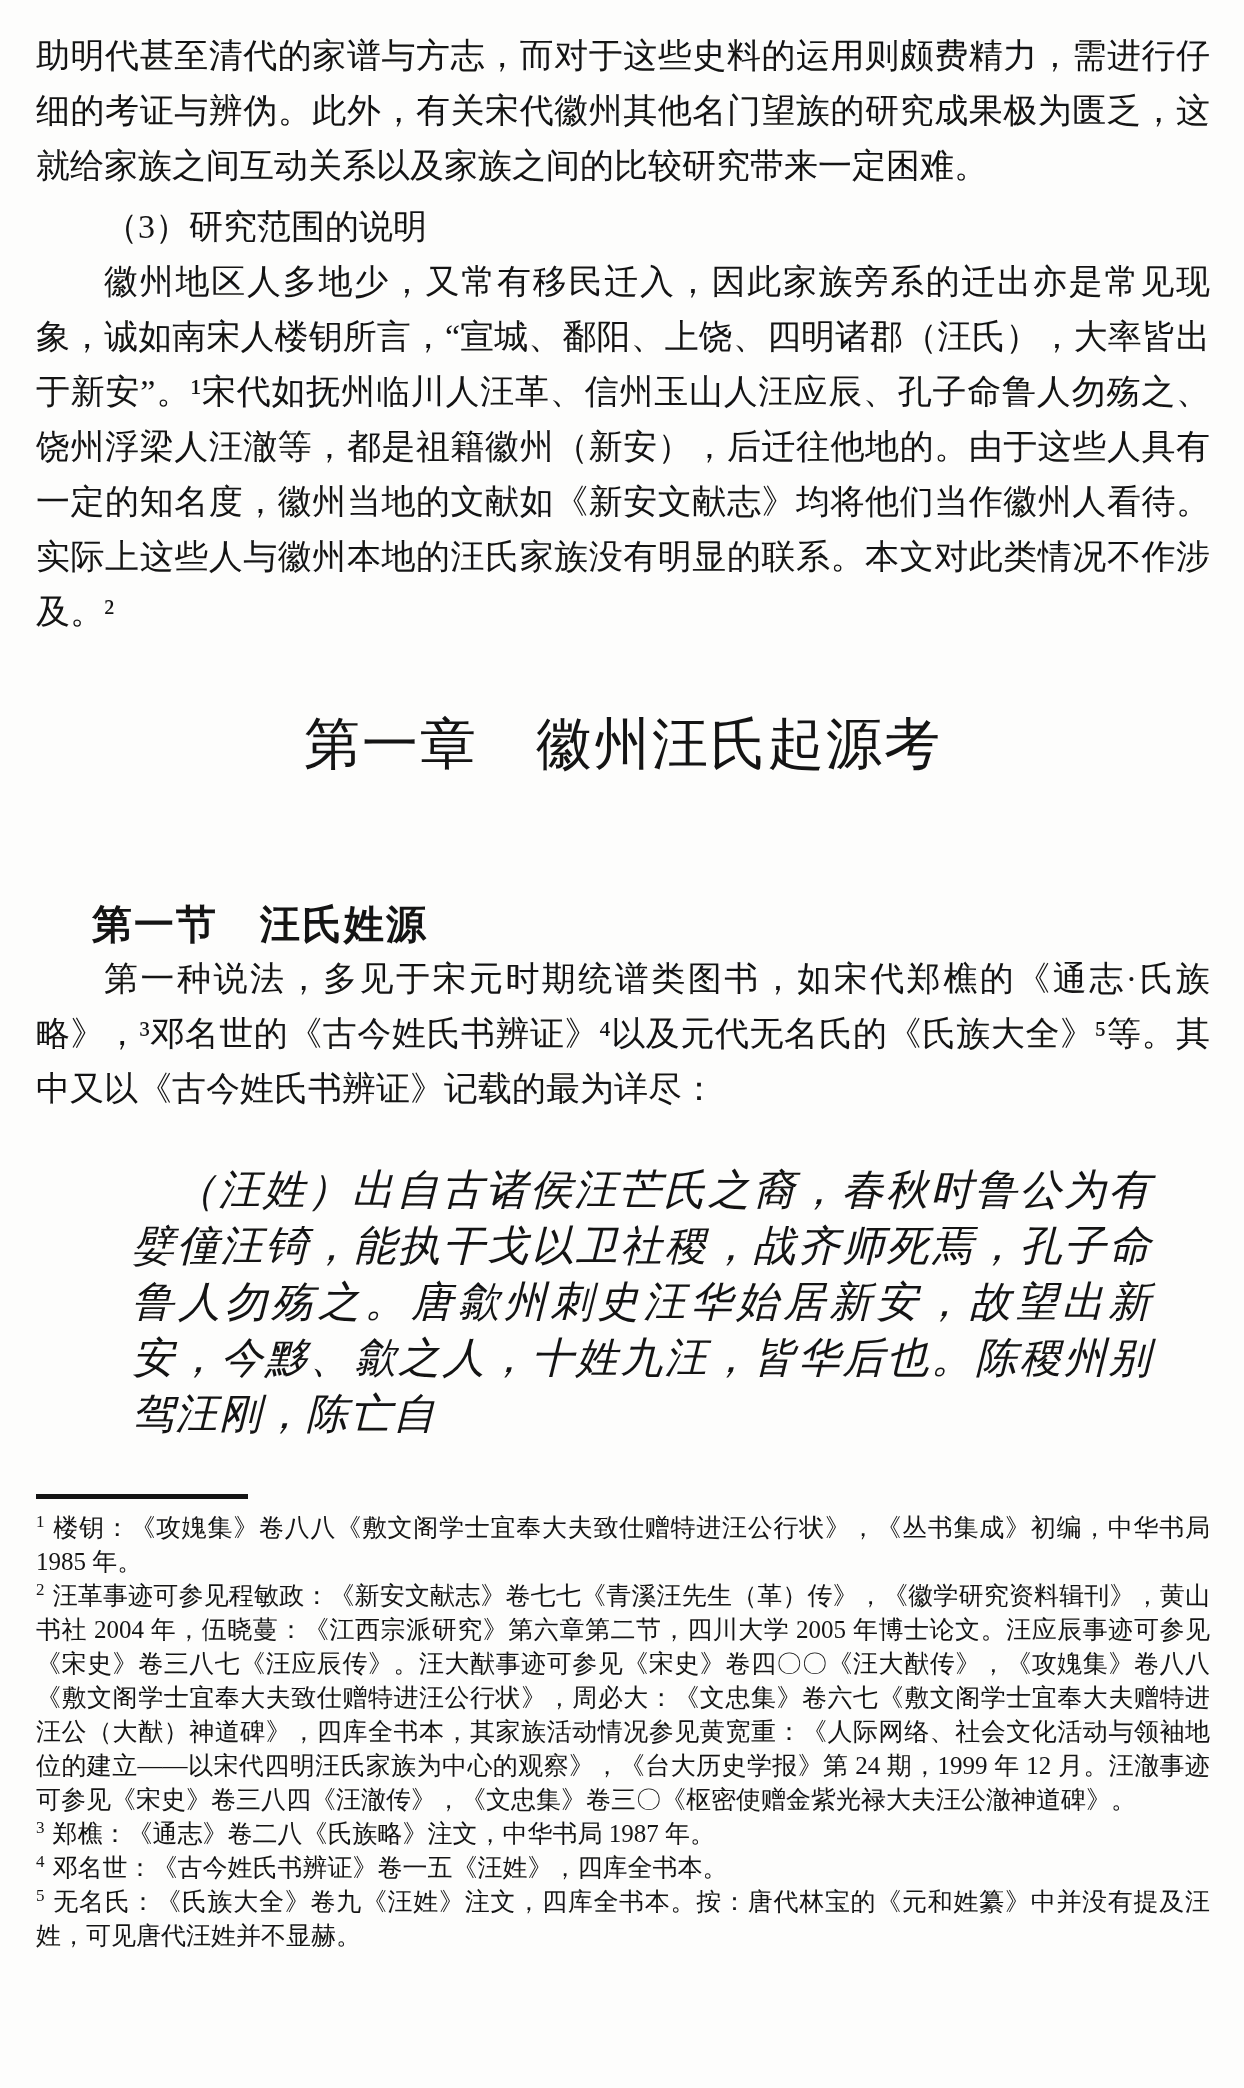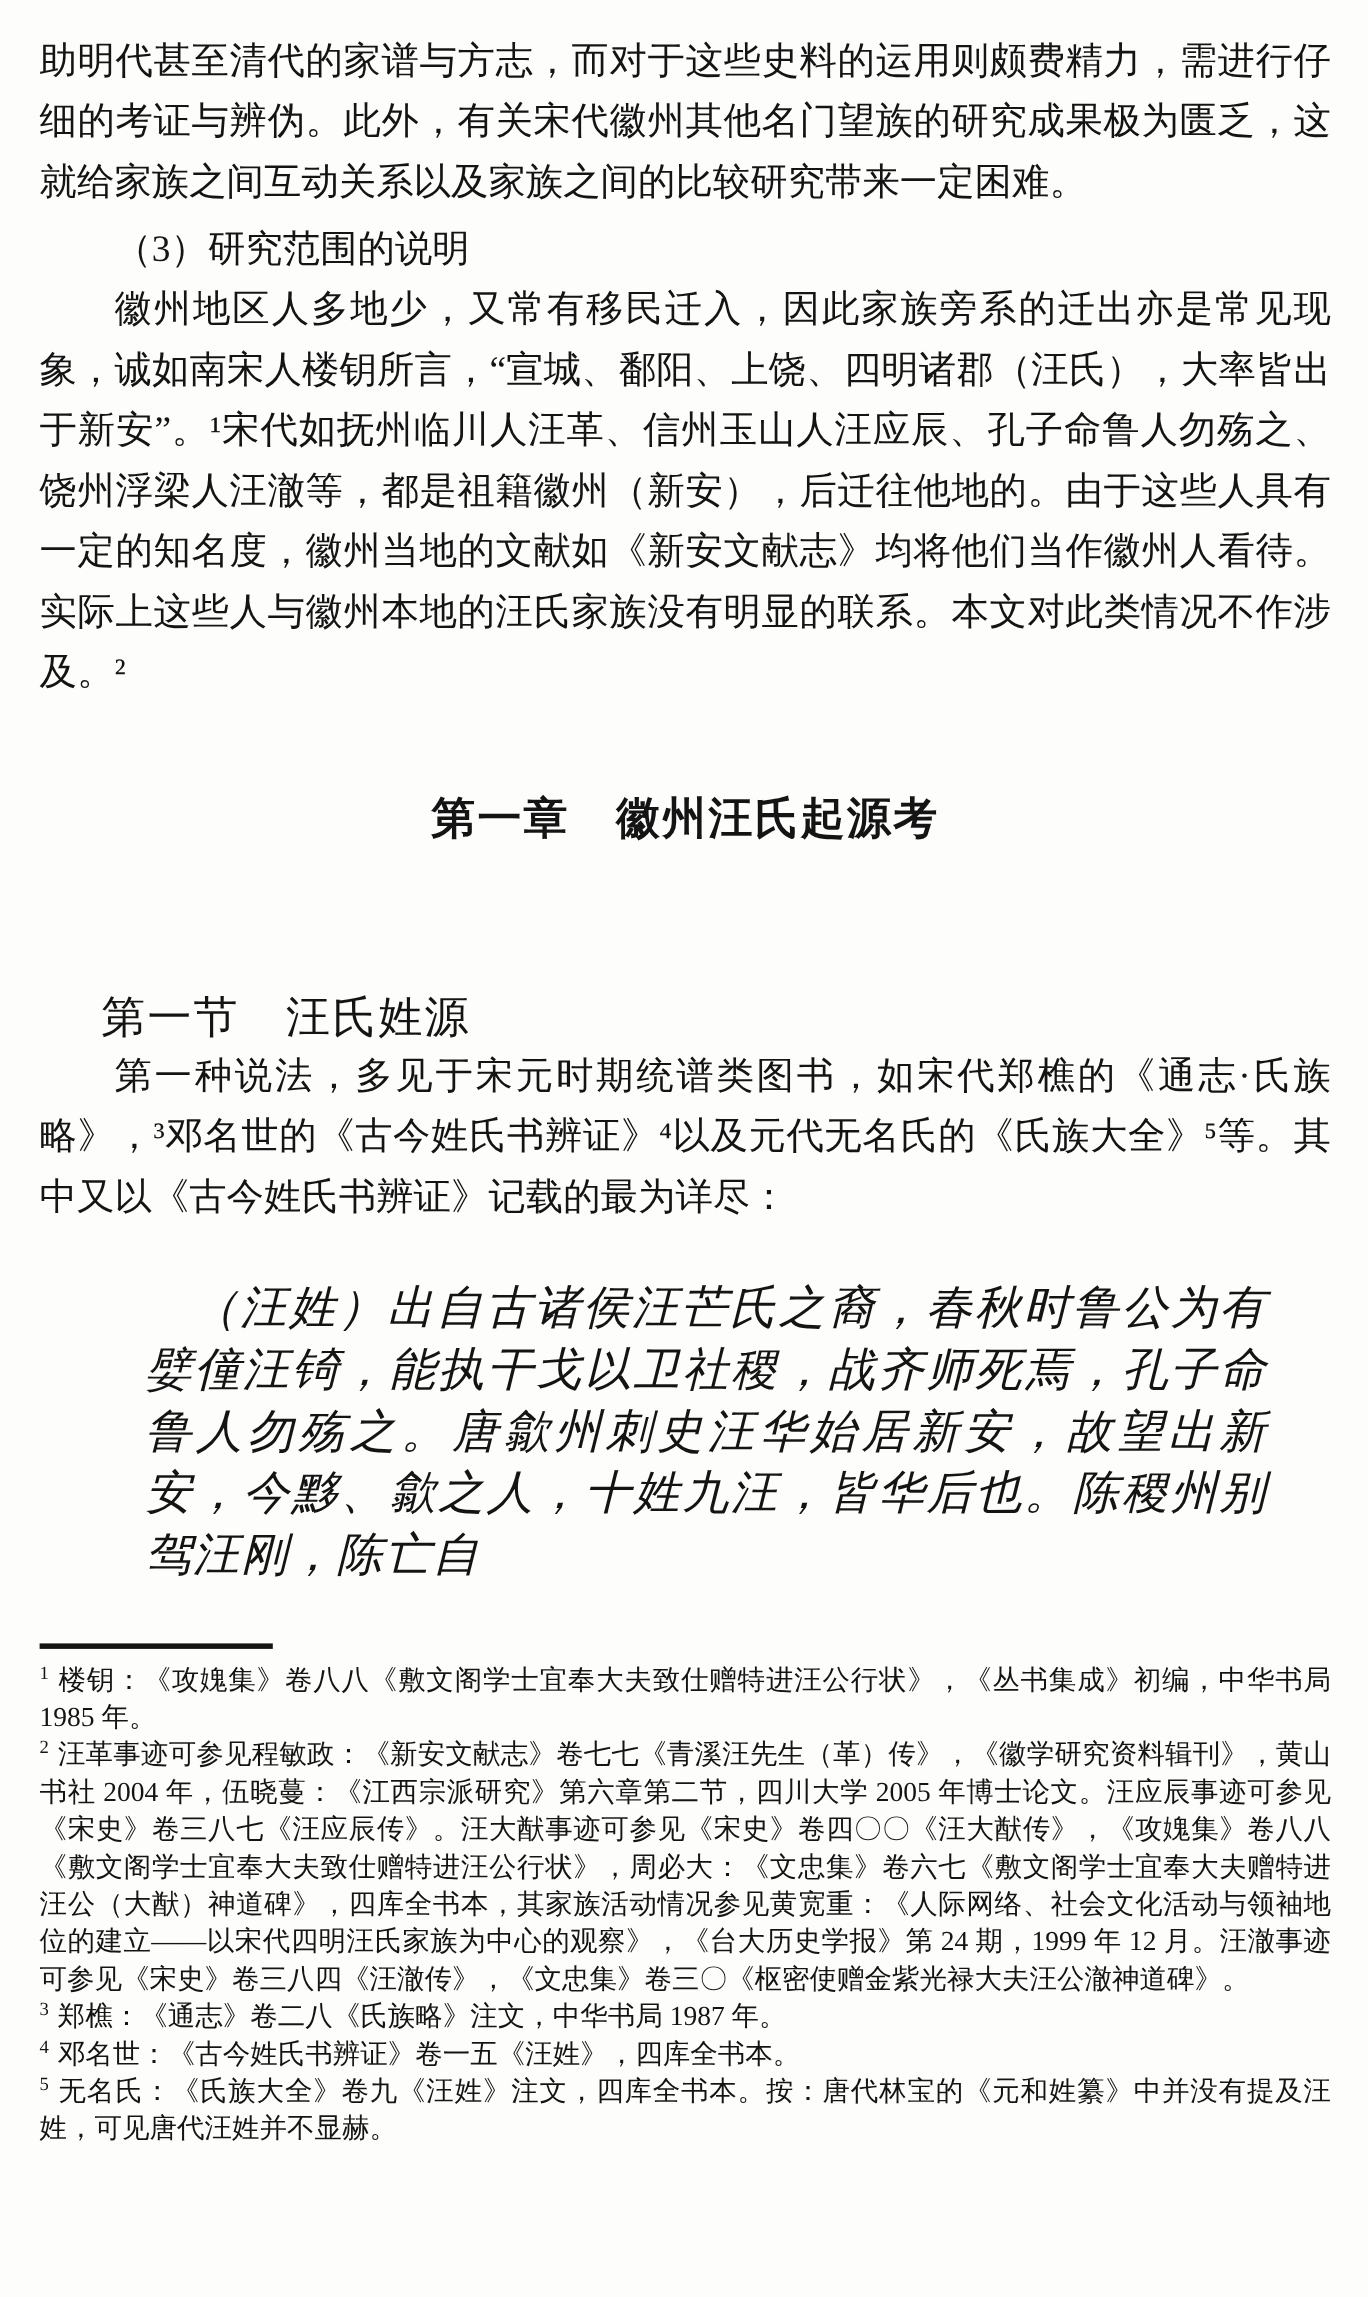--- a/index.html
+++ b/index.html
@@ -23,32 +23,32 @@
     margin: 0;
     font-size: 34px;
     line-height: 55px;
     text-align: justify;
     text-justify: inter-ideograph;
   }
   .indent { text-indent: 2em; }
   .head3 { margin-top: 6px; }
   .chapter-title {
     margin: 76px 0 0 0;
-    font-size: 40px;
+    font-size: 56px;
     line-height: 58px;
     text-align: center;
-    font-weight: 700;
+    font-weight: 400;
     letter-spacing: 2px;
   }
   .section-title {
     margin: 126px 0 0 0;
     padding-left: 56px;
     font-size: 40px;
     line-height: 52px;
-    font-weight: 400;
+    font-weight: 700;
     letter-spacing: 2px;
   }
   .after-section { margin-top: 70px; }
   .quote {
     margin: 46px 0 0 0;
     padding-left: 96px;
     padding-right: 58px;
     font-size: 42px;
     line-height: 56px;
     font-style: italic;

